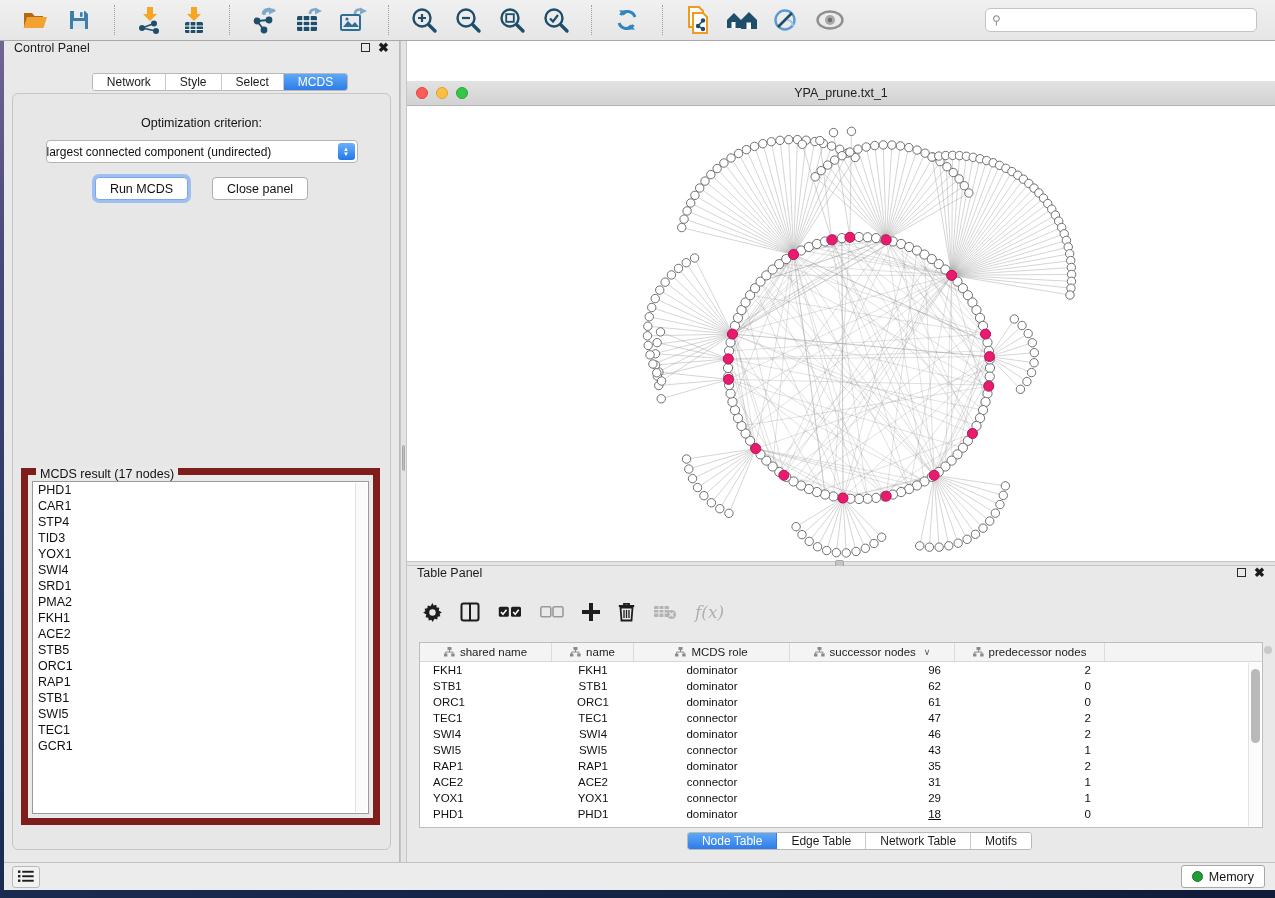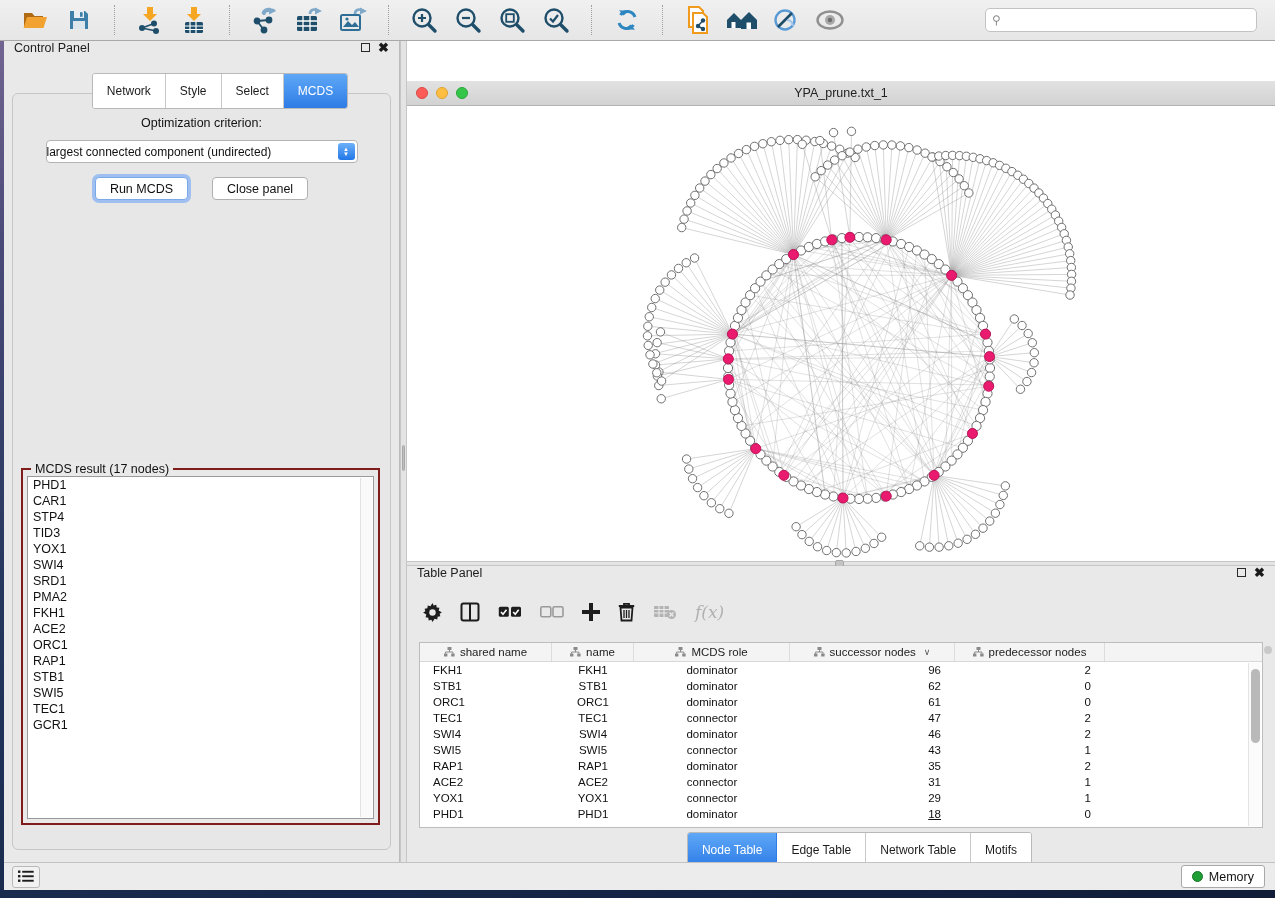--- a/index.html
+++ b/index.html
@@ -28,21 +28,21 @@
   .v-handle { position:absolute; left:1px; top:404px; width:3px; height:26px;
     background:#bfbfbf; border:1px solid #a8a8a8; border-radius:2px; }
 
   .panel-titlebar { height:26px; display:flex; align-items:flex-start; padding:0 10px; }
   .panel-title { font-size:12.5px; color:#1c1c1c; }
   .panel-ctrls { margin-left:auto; display:flex; gap:8px; align-items:center; }
   .float-glyph { width:9px; height:9px; border:1.5px solid #2a2a2a; display:inline-block; }
   .close-glyph { font-size:13px; font-weight:bold; color:#1a1a1a; line-height:1; }
 
   
-  .seg-tabs { display:flex; background:#fff; border:1px solid #b9b9b9; border-radius:3px; overflow:hidden; height:36px;margin-left:37px; }
+  .seg-tabs { display:flex; background:#fff; border:1px solid #b9b9b9; border-radius:3px; overflow:hidden; height:18px;margin-left:37px; }
   .seg-tab { padding:0 14px; font-size:12px; color:#1c1c1c; display:flex; align-items:center;
     border-right:1px solid #c9c9c9; background:#fff; }
   .seg-tab:last-child { border-right:none; }
   .seg-tab.selected { background:linear-gradient(#5fa8f7,#2d7ce6); color:#fff; border-right-color:#2d7ce6; }
 
   .ctrl-tabs-row { display:flex; justify-content:center; margin-top:6px; position:relative; z-index:2; }
 
   .mcds-box { position:absolute; left:8px; right:8px; top:52px; bottom:12px;
     background:#e7e7e7; border:1px solid #c6c6c6; border-radius:6px; }
   .opt-label { text-align:center; font-size:12.5px; color:#111; margin-top:22px; }
@@ -51,21 +51,21 @@
   .dropdown-text { font-size:12px; color:#111; }
   .dropdown-stepper { position:absolute; right:2px; top:2px; width:17px; height:17px; border-radius:3px;
     background:linear-gradient(#6cb0f8,#2277e8); display:flex; flex-direction:column; align-items:center; justify-content:center; }
   .dropdown-stepper span { color:#fff; font-size:6px; line-height:5px; }
   .btn-row { display:flex; justify-content:center; gap:24px; margin-top:14px; }
   .btn { height:23px; padding:0 14px; background:#fff; border:1px solid #b0b0b0; border-radius:4px;
     font-size:12.5px; color:#111; display:flex; align-items:center; }
   .btn.default-focus { box-shadow:0 0 0 3px rgba(98,158,247,.55); border-color:#7aa8e8; }
 
   .result-group { position:absolute; left:8px; right:10px; top:374px; bottom:24px;
-    border:2px solid #7f1d1d; background:#e9e9e9; }
+    border:7px solid #7f1d1d; background:#e9e9e9; }
   .result-legend { position:absolute; top:-8px; left:8px; background:#e9e9e9; padding:0 4px;
     font-size:12.5px; color:#111; }
   .result-list { position:absolute; left:4px; right:4px; top:6px; bottom:4px; background:#fff;
     border:1px solid #9a9a9a; overflow:hidden; }
   .result-scroll { position:absolute; top:1px; bottom:1px; right:1px; width:12px; background:#fafafa; border-left:1px solid #e2e2e2; }
   .result-item { font-size:12.5px; color:#111; line-height:16px; padding-left:5px; }
 
   
   .network-window { position:absolute; left:407px; top:41px; width:868px; height:520px; background:#fff; }
   .net-titlebar { height:25px; background:linear-gradient(#e2e2e2,#d2d2d2); border-bottom:1px solid #b3b3b3;
@@ -296,20 +296,21 @@
       <div class="result-item">PHD1</div>
           <div class="result-item">CAR1</div>
           <div class="result-item">STP4</div>
           <div class="result-item">TID3</div>
           <div class="result-item">YOX1</div>
           <div class="result-item">SWI4</div>
           <div class="result-item">SRD1</div>
           <div class="result-item">PMA2</div>
           <div class="result-item">FKH1</div>
           <div class="result-item">ACE2</div>
+          <div class="result-item">STB5</div>
           <div class="result-item">ORC1</div>
           <div class="result-item">RAP1</div>
           <div class="result-item">STB1</div>
           <div class="result-item">SWI5</div>
           <div class="result-item">TEC1</div>
           <div class="result-item">GCR1</div>
         </div>
     </div>
   </div>
 </div>

